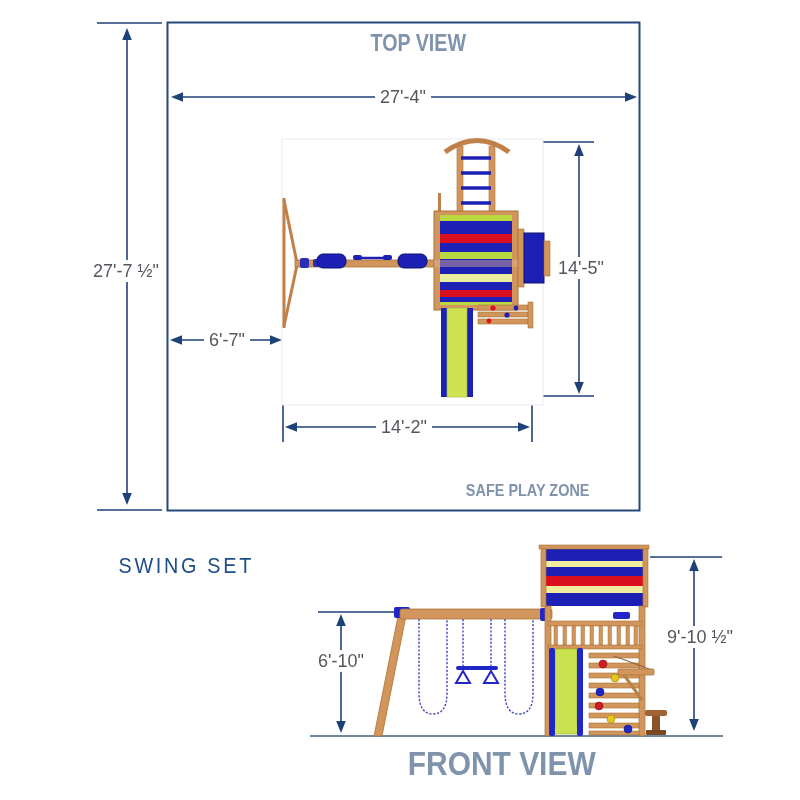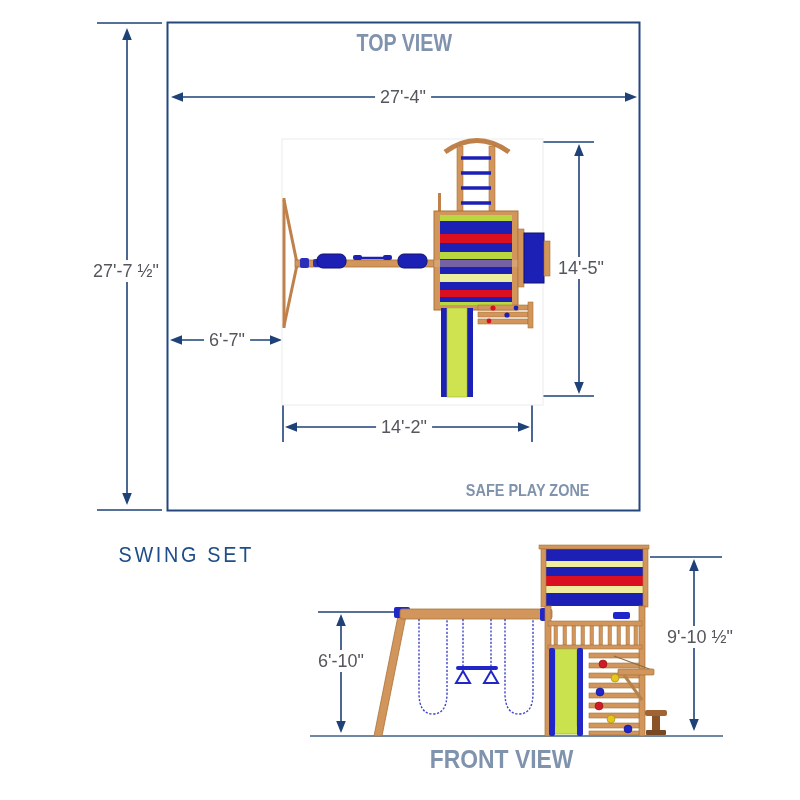--- a/index.html
+++ b/index.html
@@ -9,30 +9,30 @@
   }
   svg.overlay{position:absolute;left:0;top:0;}
   .lbl{position:absolute;white-space:nowrap;line-height:1;}
   .dim-label{
     transform:translate(-50%,-50%);
     background:#fff;padding:2px 5px;
     font-size:18px;color:#53565c;letter-spacing:0;
   }
   .muted-head{color:#8093ad;font-weight:bold;}
   .cond{display:inline-block;transform:scaleX(.85);transform-origin:center;}
-  .top-view-title{left:167px;top:31px;width:475px;text-align:center;font-size:24px;}
+  .top-view-title{left:181px;top:31px;width:475px;text-align:center;font-size:24px;}
   .top-view-title .cond{transform:scaleX(.82);}
   .safe-zone{left:397px;top:482px;width:240px;text-align:center;font-size:17px;}
   .safe-zone .cond{transform:scaleX(.85);transform-origin:right center;}
-  .front-view-cap{left:377px;top:746px;width:250px;text-align:center;font-size:26px;}
+  .front-view-cap{left:377px;top:746px;width:250px;text-align:center;font-size:34px;}
   .front-view-cap .cond{transform:scaleX(.88);}
   .brand-block{left:36px;top:543px;width:300px;text-align:center;color:#1d4d8a;}
   .brand-name{font-size:60px;font-weight:bold;letter-spacing:-1px;line-height:1;}
   .brand-name .cond{transform:scaleX(.75);}
-  .brand-type{font-size:22px;letter-spacing:3px;margin-top:1px;}
+  .brand-type{font-size:22px;letter-spacing:3px;margin-top:12px;}
   .brand-type .cond{transform:scaleX(.9);}
 </style>
 </head>
 <body>
 
 <div class="canvas">
 
   <svg class="overlay" width="800" height="800" viewBox="0 0 800 800">
 
     <g>

